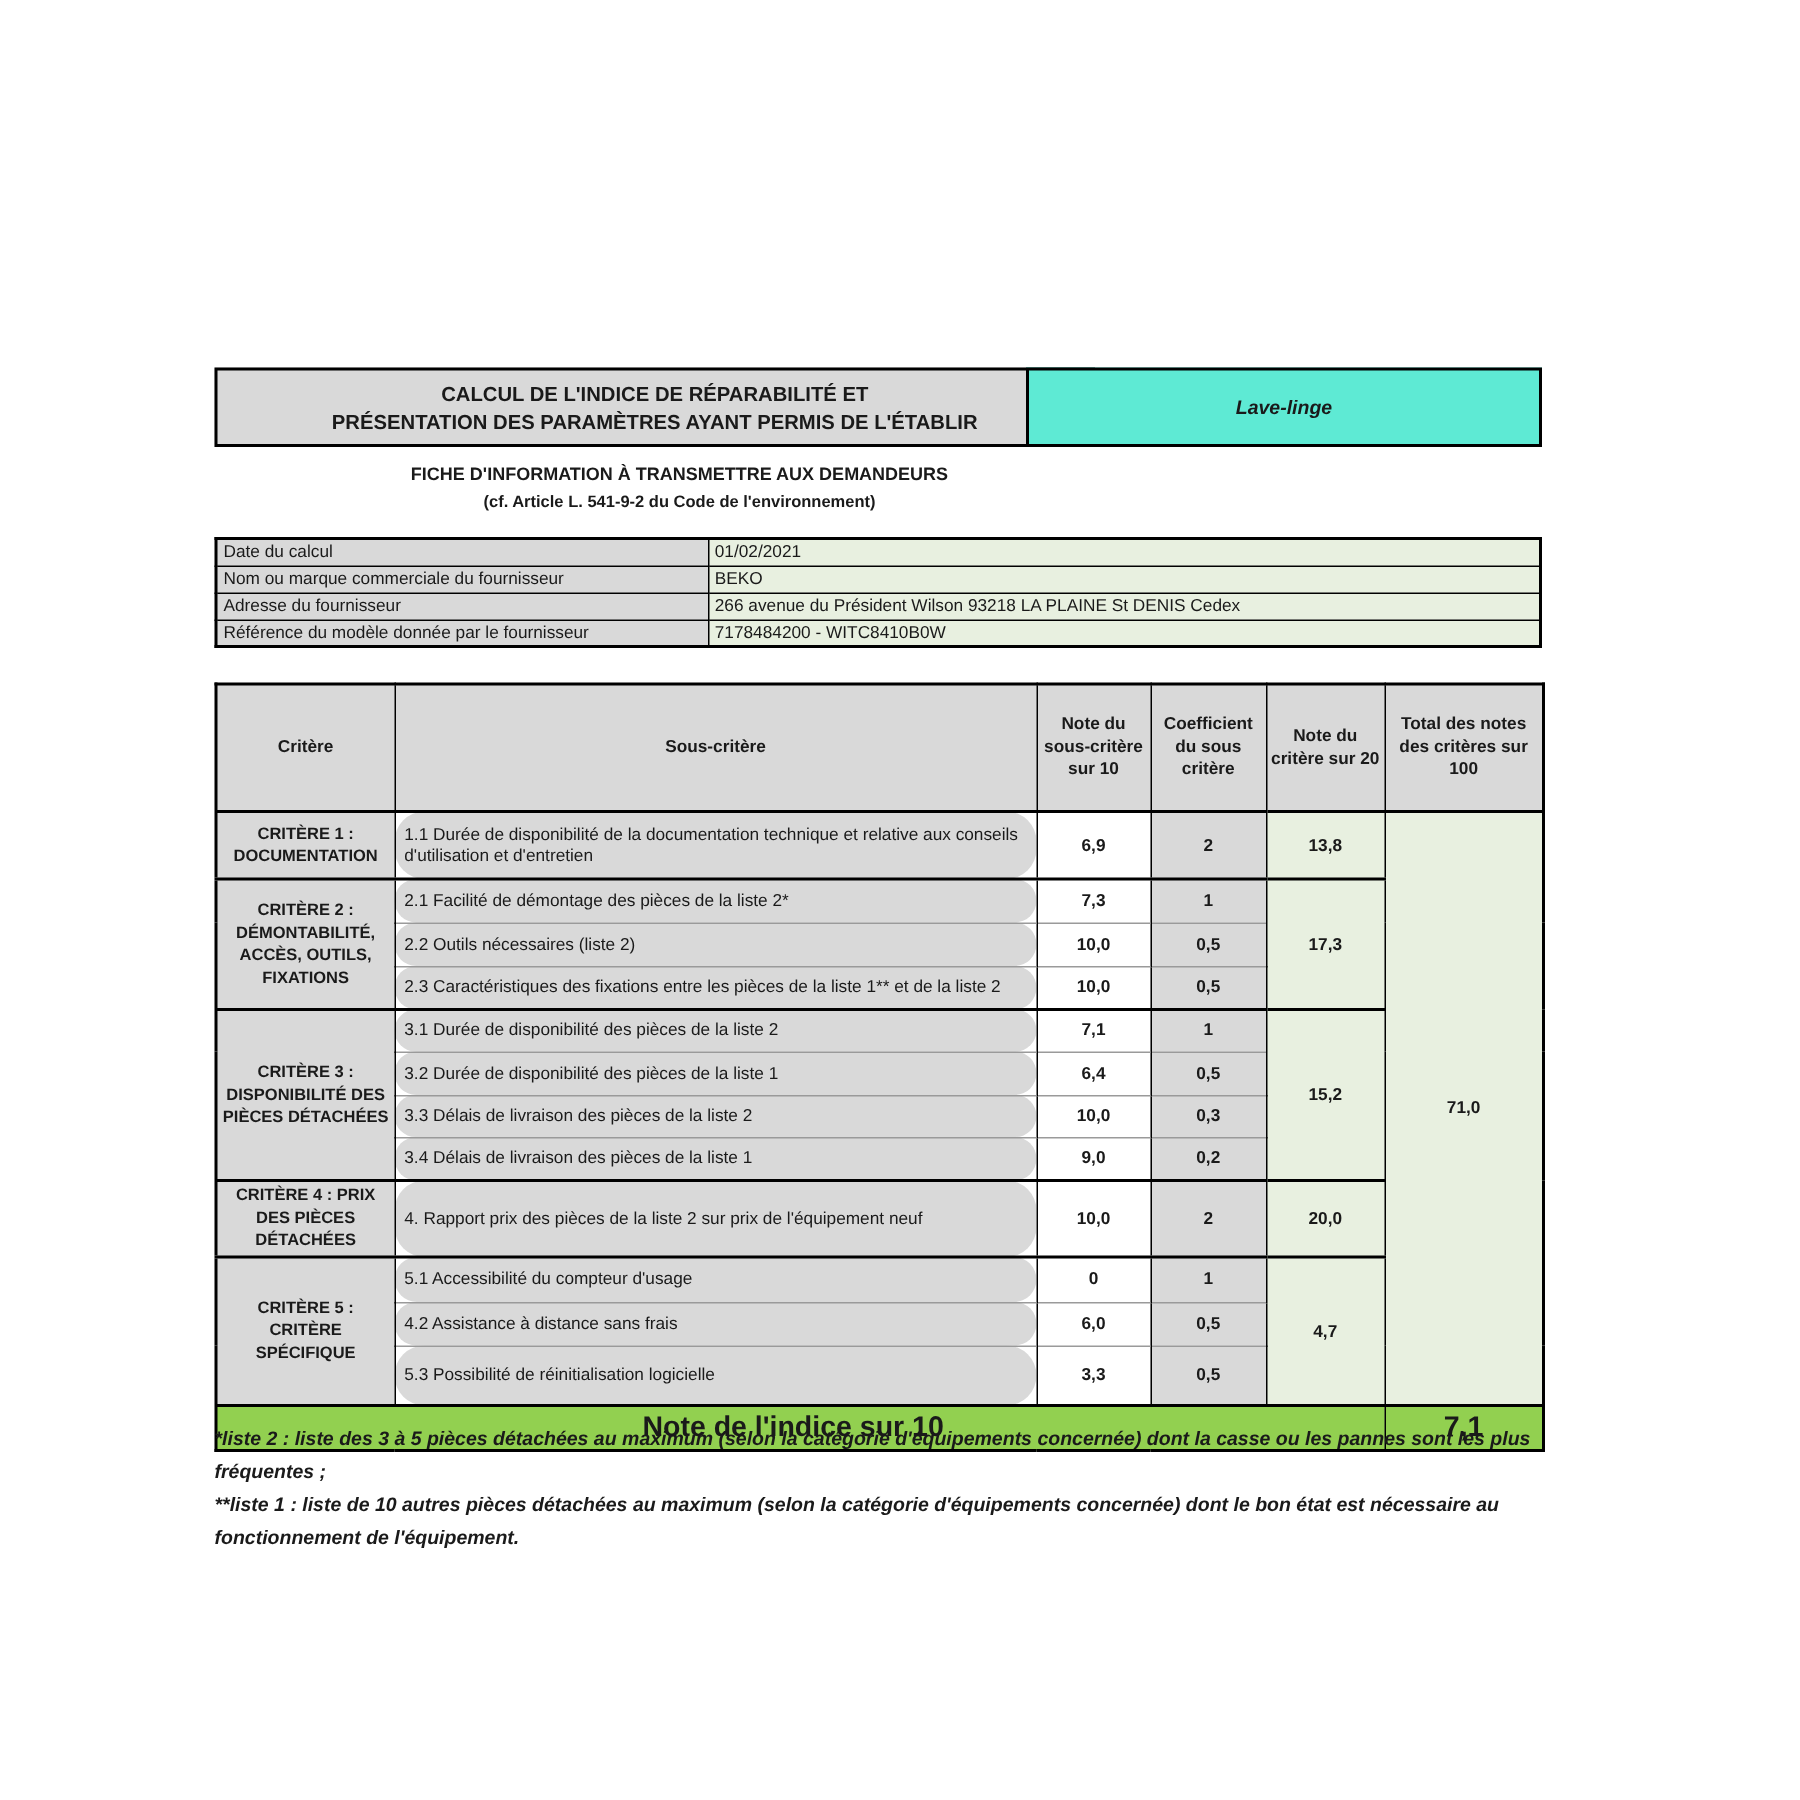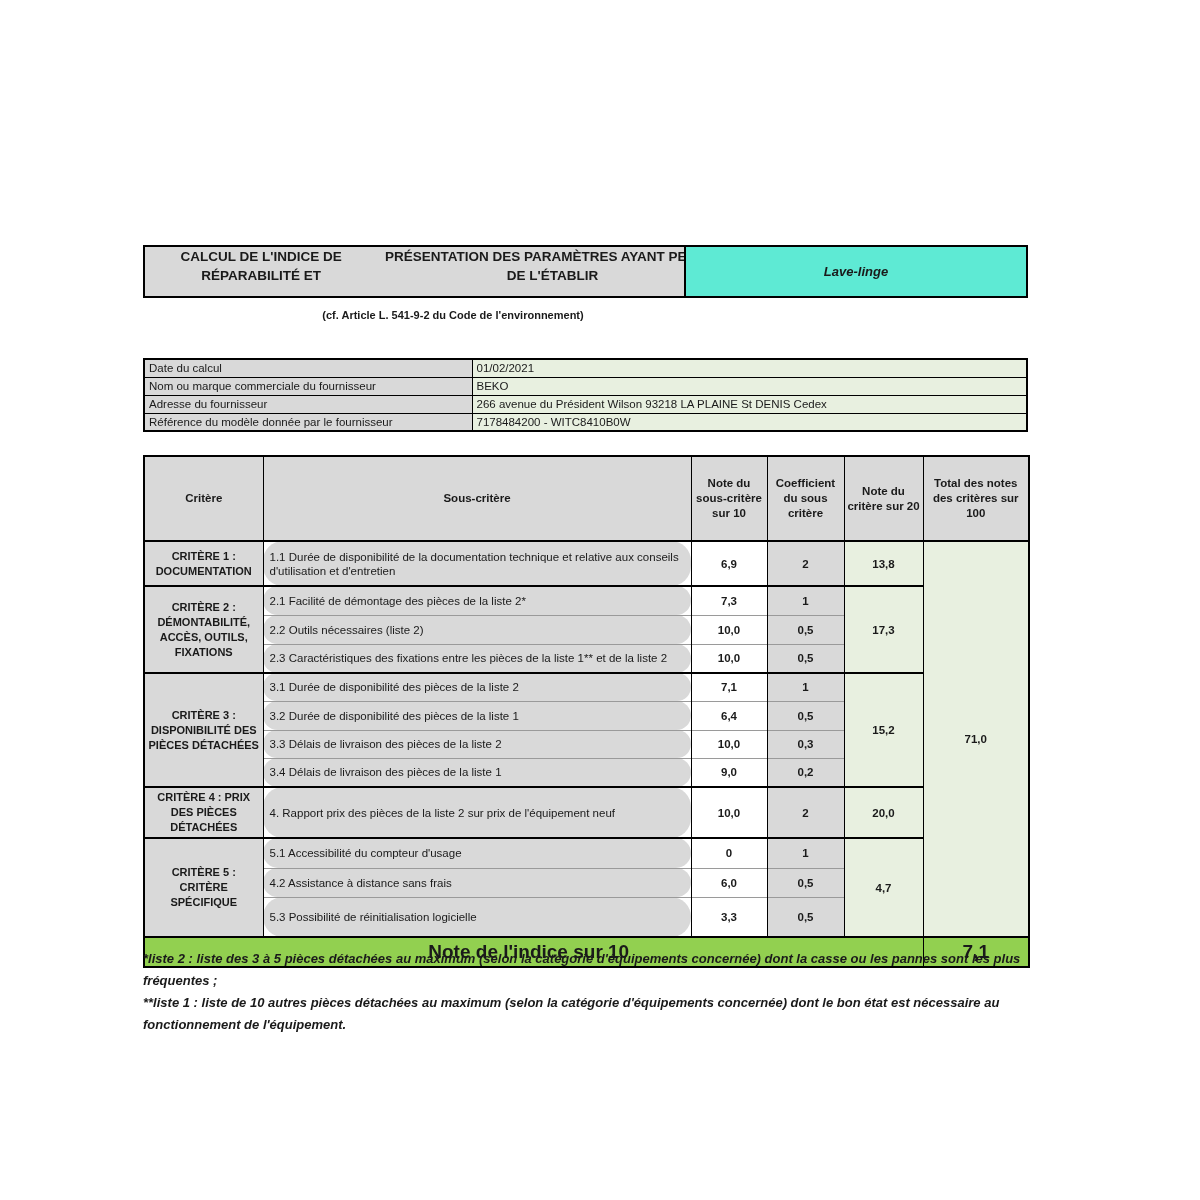--- a/index.html
+++ b/index.html
@@ -10,21 +10,21 @@
     --black:#000000;
   }
   *{box-sizing:border-box;margin:0;padding:0;}
   html,body{width:1200px;height:1200px;background:#ffffff;}
   body{font-family:"Liberation Sans","DejaVu Sans",sans-serif;color:#1a1a1a;position:relative;}
 
   .abs{position:absolute;}
 
   
   .title-box{left:143px;top:245px;width:587px;height:53px;background:var(--gray);
-    border:2px solid var(--black);display:flex;flex-direction:row;justify-content:center;
+    border:2px solid var(--black);display:flex;flex-direction:column;justify-content:center;
     text-align:center;font-weight:bold;font-size:13.5px;line-height:19px;}
   .product-box{left:684px;top:245px;width:344px;height:53px;background:#5eead4;
     border:2px solid var(--black);display:flex;align-items:center;justify-content:center;
     font-weight:bold;font-style:italic;font-size:13px;}
 
   .subtitle-wrap{left:143px;top:306px;width:620px;text-align:center;}
   .subtitle-1{font-weight:bold;font-size:12px;line-height:20px;}
   .subtitle-2{font-weight:bold;font-size:11px;line-height:19px;}
 
   
@@ -64,20 +64,21 @@
 
 <div class="abs title-box">
   <div>CALCUL DE L'INDICE DE RÉPARABILITÉ ET</div>
   <div>PRÉSENTATION DES PARAMÈTRES AYANT PERMIS DE L'ÉTABLIR</div>
 </div>
 <div class="abs product-box">
   <span>Lave-linge</span>
 </div>
 
 <div class="abs subtitle-wrap">
+  <div class="subtitle-1">FICHE D'INFORMATION À TRANSMETTRE AUX DEMANDEURS</div>
   <div class="subtitle-2">(cf. Article L. 541-9-2 du Code de l'environnement)</div>
 </div>
 
 <table class="abs info-table">
   <tbody>
       <tr>
     <td class="ilabel">Date du calcul</td>
     <td class="ivalue">01/02/2021</td>
   </tr>
   <tr>

